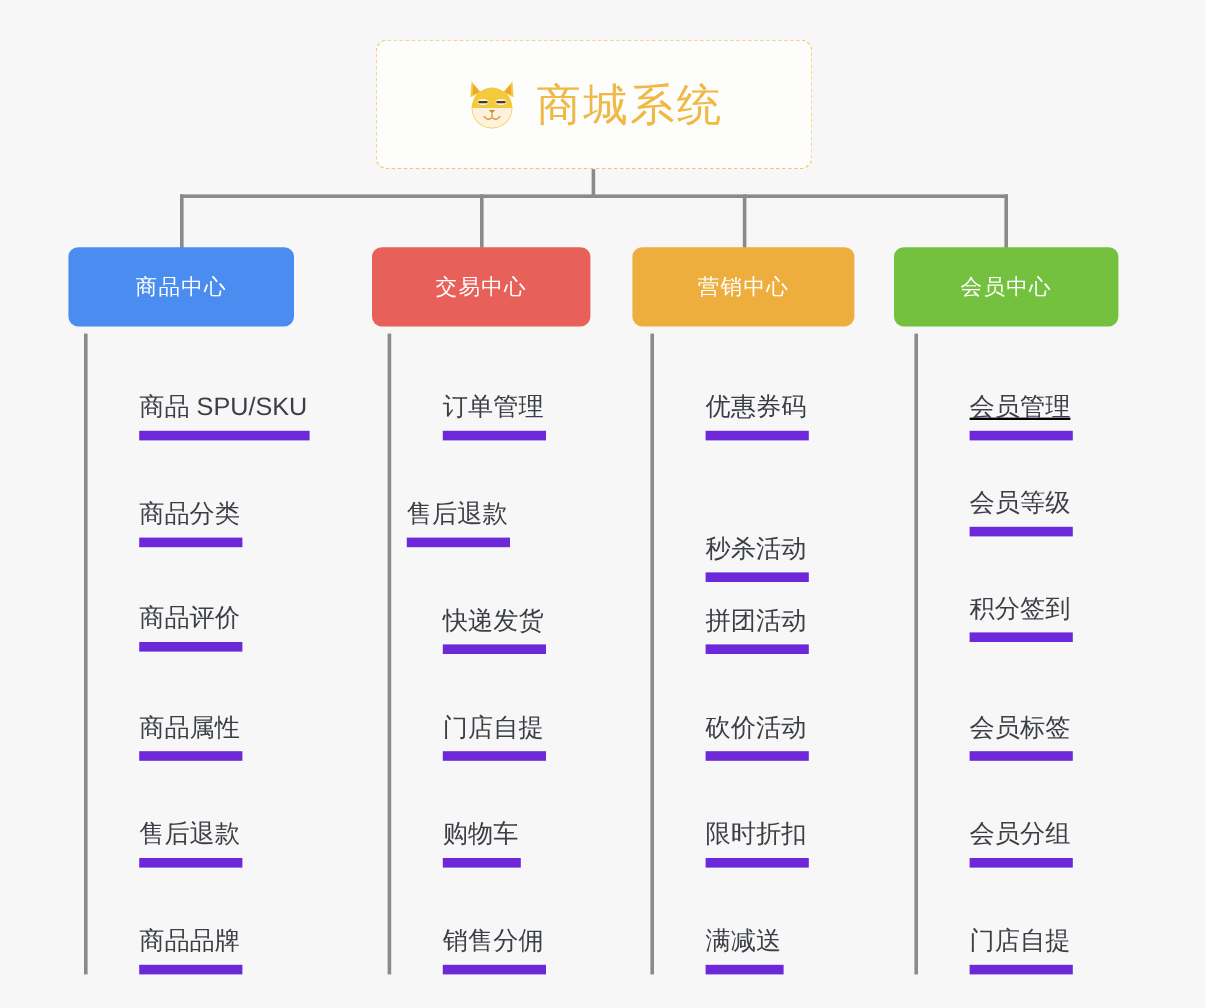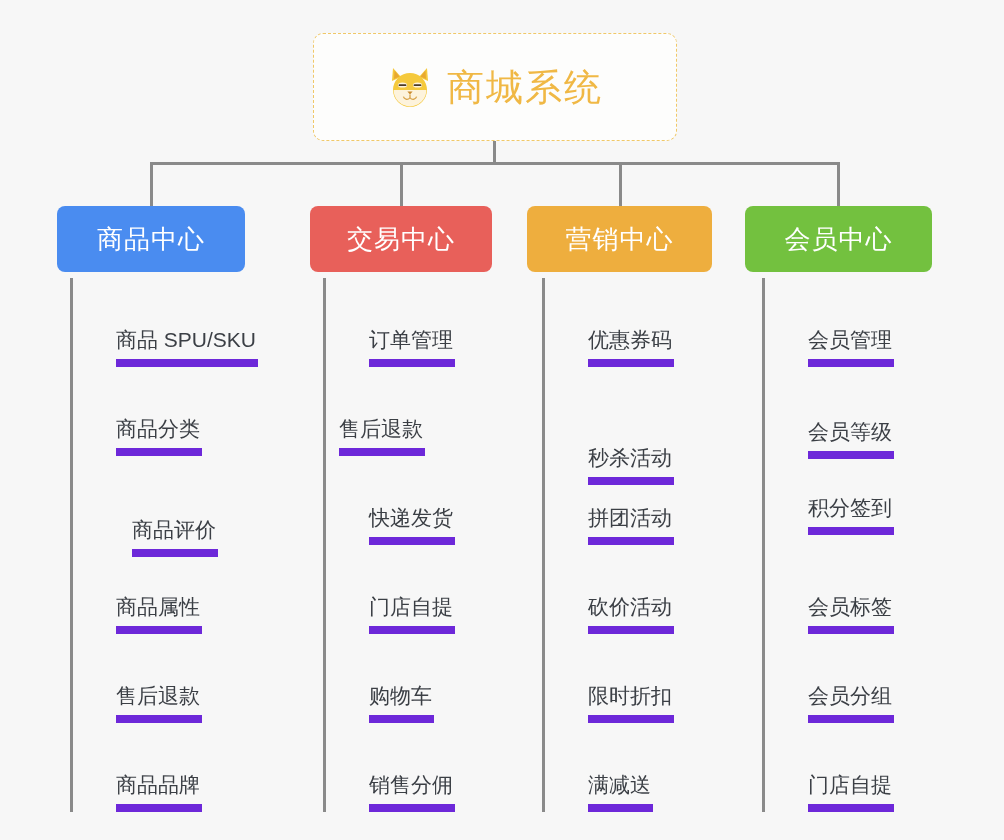--- a/index.html
+++ b/index.html
@@ -63,21 +63,21 @@
   
   .cat-box {
     position: absolute;
     top: 206px;
     height: 66px;
     border-radius: 8px;
     display: flex;
     align-items: center;
     justify-content: center;
     color: #ffffff;
-    font-size: 26px;
+    font-size: 18px;
     letter-spacing: 1px;
     box-sizing: border-box;
   }
 
   
   .leaf-col {
     position: absolute;
     top: 278px;
   }
   .leaf-spine {
@@ -154,21 +154,21 @@
   </div>
 
   <div class="leaf-col" style="left:70px;">
     <div class="leaf-spine" style="height:534px;"></div>
     <div class="leaf-item" style="top:0px;">
       <span class="leaf-label">商品 SPU/SKU</span>
     </div>
     <div class="leaf-item" style="top:89px;">
       <span class="leaf-label">商品分类</span>
     </div>
-    <div class="leaf-item" style="top:190px;margin-left:16px;">
+    <div class="leaf-item" style="top:176px;">
       <span class="leaf-label">商品评价</span>
     </div>
     <div class="leaf-item" style="top:267px;">
       <span class="leaf-label">商品属性</span>
     </div>
     <div class="leaf-item" style="top:356px;">
       <span class="leaf-label">售后退款</span>
     </div>
     <div class="leaf-item" style="top:445px;">
       <span class="leaf-label">商品品牌</span>
@@ -214,24 +214,24 @@
     <div class="leaf-item" style="top:356px;">
       <span class="leaf-label">限时折扣</span>
     </div>
     <div class="leaf-item" style="top:445px;">
       <span class="leaf-label">满减送</span>
     </div>
   </div>
 
   <div class="leaf-col" style="left:762px;">
     <div class="leaf-spine" style="height:534px;"></div>
-    <div class="leaf-item" style="top:0px;">
+    <div class="leaf-item" style="top:0px;text-decoration:underline;">
       <span class="leaf-label">会员管理</span>
     </div>
-    <div class="leaf-item" style="top:92px;justify-content:flex-end;">
+    <div class="leaf-item" style="top:80px;justify-content:flex-end;">
       <span class="leaf-label">会员等级</span>
     </div>
     <div class="leaf-item" style="top:168px;">
       <span class="leaf-label">积分签到</span>
     </div>
     <div class="leaf-item" style="top:267px;">
       <span class="leaf-label">会员标签</span>
     </div>
     <div class="leaf-item" style="top:356px;">
       <span class="leaf-label">会员分组</span>

